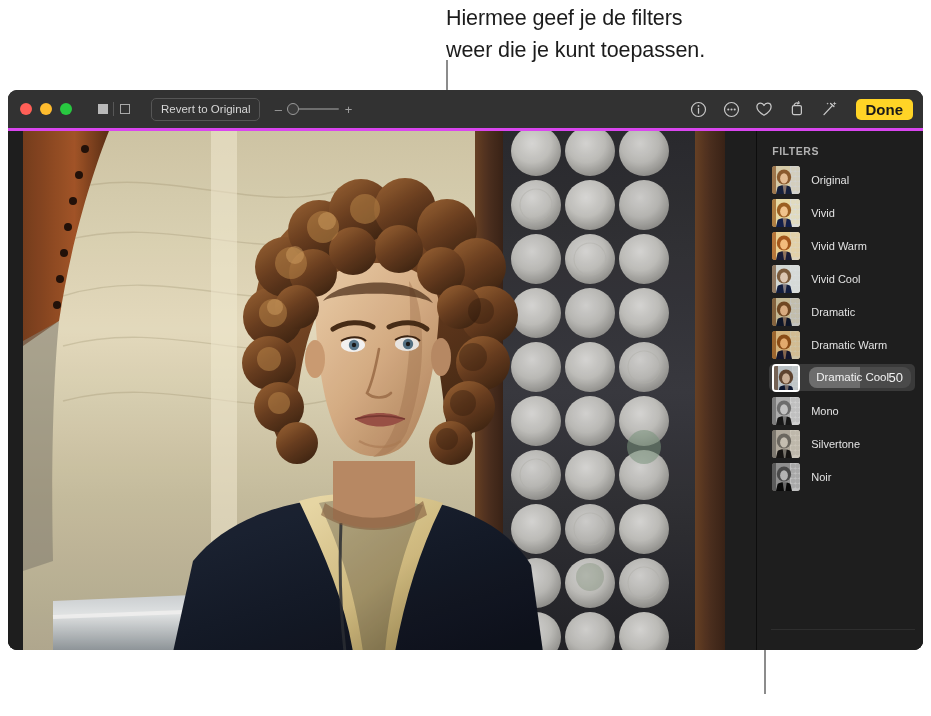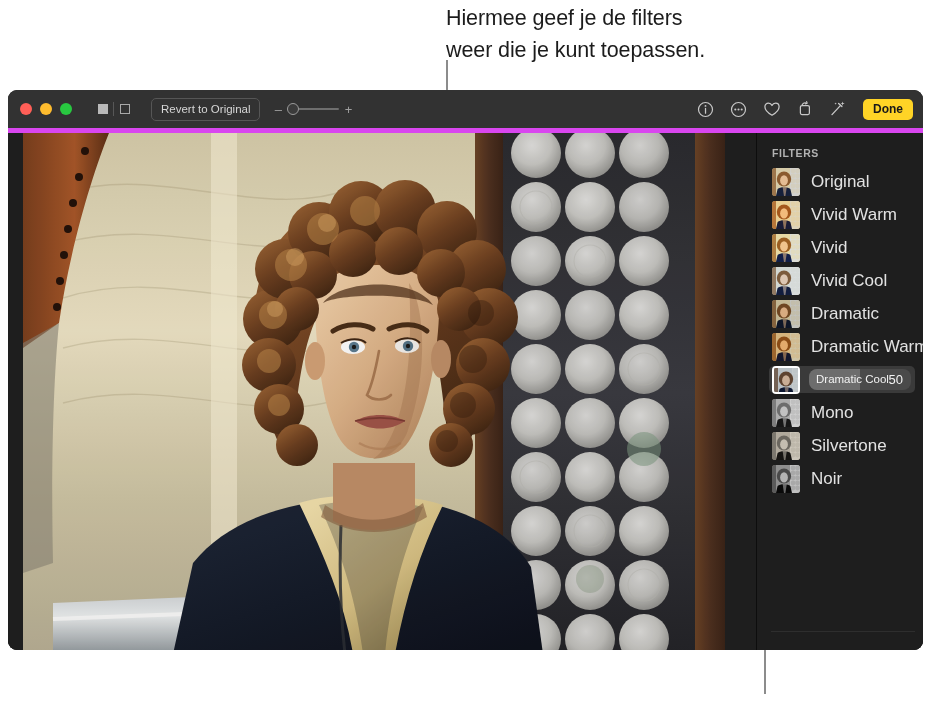--- a/index.html
+++ b/index.html
@@ -70,21 +70,21 @@
     border-radius: 9px;
     overflow: hidden;
     box-shadow: 0 0 0 0.5px rgba(255,255,255,0.06);
   }
 
   
   #toolbar {
     position: relative;
     height: 38px;
     background: #323232;
-    border-bottom: 5px solid #d946ef;
+    border-bottom: 3px solid #d946ef;
     display: flex;
     align-items: center;
   }
 
   .traffic-lights {
     display: flex;
     align-items: center;
     gap: 8px;
     margin-left: 12px;
   }
@@ -228,21 +228,21 @@
   }
   .ticon svg { display: block; }
 
   #done-btn {
     height: 21px;
     padding: 0 10px;
     display: flex;
     align-items: center;
     background: #ffd426;
     color: #191919;
-    font-size: 12px;
+    font-size: 15px;
     font-weight: bold;
     border-radius: 5px;
     margin-left: 2px;
   }
 
   
   #body {
     position: relative;
     height: 521px;
     display: flex;
@@ -308,21 +308,21 @@
     background: #3a2a1c;
   }
   .filter-row.selected .thumb {
     border: 2px solid #ffffff;
     border-radius: 4px;
   }
   .thumb svg { display: block; }
 
   .filter-label {
     color: #e2e2e2;
-    font-size: 17px;
+    font-size: 11px;
     margin-left: 11px;
     white-space: nowrap;
   }
 
   
   .slider-row {
     position: absolute;
     left: 40px;
     right: 4px;
     top: 3px;
@@ -715,20 +715,46 @@
                   <ellipse cx="12" cy="12.4" rx="3.9" ry="5.2" fill="#e3bc93"></ellipse>
                   <path d="M4 28 L5.6 21 C8 18.8 16 18.8 18.4 21 L20 28 Z" fill="#16203a"></path>
                   <path d="M10.6 19 L12 28 L13.4 28 L14.8 19 Z" fill="#e3bc93" opacity="0.55"></path>
                 </svg>
               </div>
               <div class="filter-label">Original</div>
             </div>
             <div class="filter-row">
               <div class="thumb">
                 <svg width="28" height="28" viewBox="0 0 28 28" preserveAspectRatio="none">
+                  <rect width="28" height="28" fill="#e6d9a4"></rect>
+                  <rect x="18" y="0" width="10" height="28" fill="#dcdcd6"></rect>
+                  <g fill="#e6d9a4" opacity="0.45">
+                    <circle cx="21" cy="3" r="2.4"></circle>
+                    <circle cx="25.5" cy="3" r="2.4"></circle>
+                    <circle cx="21" cy="8" r="2.4"></circle>
+                    <circle cx="25.5" cy="8" r="2.4"></circle>
+                    <circle cx="21" cy="13" r="2.4"></circle>
+                    <circle cx="25.5" cy="13" r="2.4"></circle>
+                    <circle cx="21" cy="18" r="2.4"></circle>
+                    <circle cx="25.5" cy="18" r="2.4"></circle>
+                    <circle cx="21" cy="23" r="2.4"></circle>
+                    <circle cx="25.5" cy="23" r="2.4"></circle>
+                  </g>
+                  <rect x="0" y="0" width="4" height="28" fill="#9b5f22" opacity="0.75"></rect>
+                  <ellipse cx="12" cy="11" rx="7.2" ry="7.6" fill="#9b5f22"></ellipse>
+                  <ellipse cx="12" cy="12.4" rx="3.9" ry="5.2" fill="#f0c38c"></ellipse>
+                  <path d="M4 28 L5.6 21 C8 18.8 16 18.8 18.4 21 L20 28 Z" fill="#121f48"></path>
+                  <path d="M10.6 19 L12 28 L13.4 28 L14.8 19 Z" fill="#f0c38c" opacity="0.55"></path>
+                </svg>
+              </div>
+              <div class="filter-label">Vivid</div>
+            </div>
+            <div class="filter-row">
+              <div class="thumb">
+                <svg width="28" height="28" viewBox="0 0 28 28" preserveAspectRatio="none">
                   <rect width="28" height="28" fill="#e9cf92"></rect>
                   <rect x="18" y="0" width="10" height="28" fill="#ddd4bc"></rect>
                   <g fill="#e9cf92" opacity="0.45">
                     <circle cx="21" cy="3" r="2.4"></circle>
                     <circle cx="25.5" cy="3" r="2.4"></circle>
                     <circle cx="21" cy="8" r="2.4"></circle>
                     <circle cx="25.5" cy="8" r="2.4"></circle>
                     <circle cx="21" cy="13" r="2.4"></circle>
                     <circle cx="25.5" cy="13" r="2.4"></circle>
                     <circle cx="21" cy="18" r="2.4"></circle>
@@ -737,46 +763,20 @@
                     <circle cx="25.5" cy="23" r="2.4"></circle>
                   </g>
                   <rect x="0" y="0" width="4" height="28" fill="#a4581c" opacity="0.75"></rect>
                   <ellipse cx="12" cy="11" rx="7.2" ry="7.6" fill="#a4581c"></ellipse>
                   <ellipse cx="12" cy="12.4" rx="3.9" ry="5.2" fill="#f3bc7c"></ellipse>
                   <path d="M4 28 L5.6 21 C8 18.8 16 18.8 18.4 21 L20 28 Z" fill="#1a1c36"></path>
                   <path d="M10.6 19 L12 28 L13.4 28 L14.8 19 Z" fill="#f3bc7c" opacity="0.55"></path>
                 </svg>
               </div>
               <div class="filter-label">Vivid Warm</div>
-            </div>
-            <div class="filter-row">
-              <div class="thumb">
-                <svg width="28" height="28" viewBox="0 0 28 28" preserveAspectRatio="none">
-                  <rect width="28" height="28" fill="#e6d9a4"></rect>
-                  <rect x="18" y="0" width="10" height="28" fill="#dcdcd6"></rect>
-                  <g fill="#e6d9a4" opacity="0.45">
-                    <circle cx="21" cy="3" r="2.4"></circle>
-                    <circle cx="25.5" cy="3" r="2.4"></circle>
-                    <circle cx="21" cy="8" r="2.4"></circle>
-                    <circle cx="25.5" cy="8" r="2.4"></circle>
-                    <circle cx="21" cy="13" r="2.4"></circle>
-                    <circle cx="25.5" cy="13" r="2.4"></circle>
-                    <circle cx="21" cy="18" r="2.4"></circle>
-                    <circle cx="25.5" cy="18" r="2.4"></circle>
-                    <circle cx="21" cy="23" r="2.4"></circle>
-                    <circle cx="25.5" cy="23" r="2.4"></circle>
-                  </g>
-                  <rect x="0" y="0" width="4" height="28" fill="#9b5f22" opacity="0.75"></rect>
-                  <ellipse cx="12" cy="11" rx="7.2" ry="7.6" fill="#9b5f22"></ellipse>
-                  <ellipse cx="12" cy="12.4" rx="3.9" ry="5.2" fill="#f0c38c"></ellipse>
-                  <path d="M4 28 L5.6 21 C8 18.8 16 18.8 18.4 21 L20 28 Z" fill="#121f48"></path>
-                  <path d="M10.6 19 L12 28 L13.4 28 L14.8 19 Z" fill="#f0c38c" opacity="0.55"></path>
-                </svg>
-              </div>
-              <div class="filter-label">Vivid</div>
             </div>
             <div class="filter-row">
               <div class="thumb">
                 <svg width="28" height="28" viewBox="0 0 28 28" preserveAspectRatio="none">
                   <rect width="28" height="28" fill="#d2d7d2"></rect>
                   <rect x="18" y="0" width="10" height="28" fill="#d9dddd"></rect>
                   <g fill="#d2d7d2" opacity="0.45">
                     <circle cx="21" cy="3" r="2.4"></circle>
                     <circle cx="25.5" cy="3" r="2.4"></circle>
                     <circle cx="21" cy="8" r="2.4"></circle>

